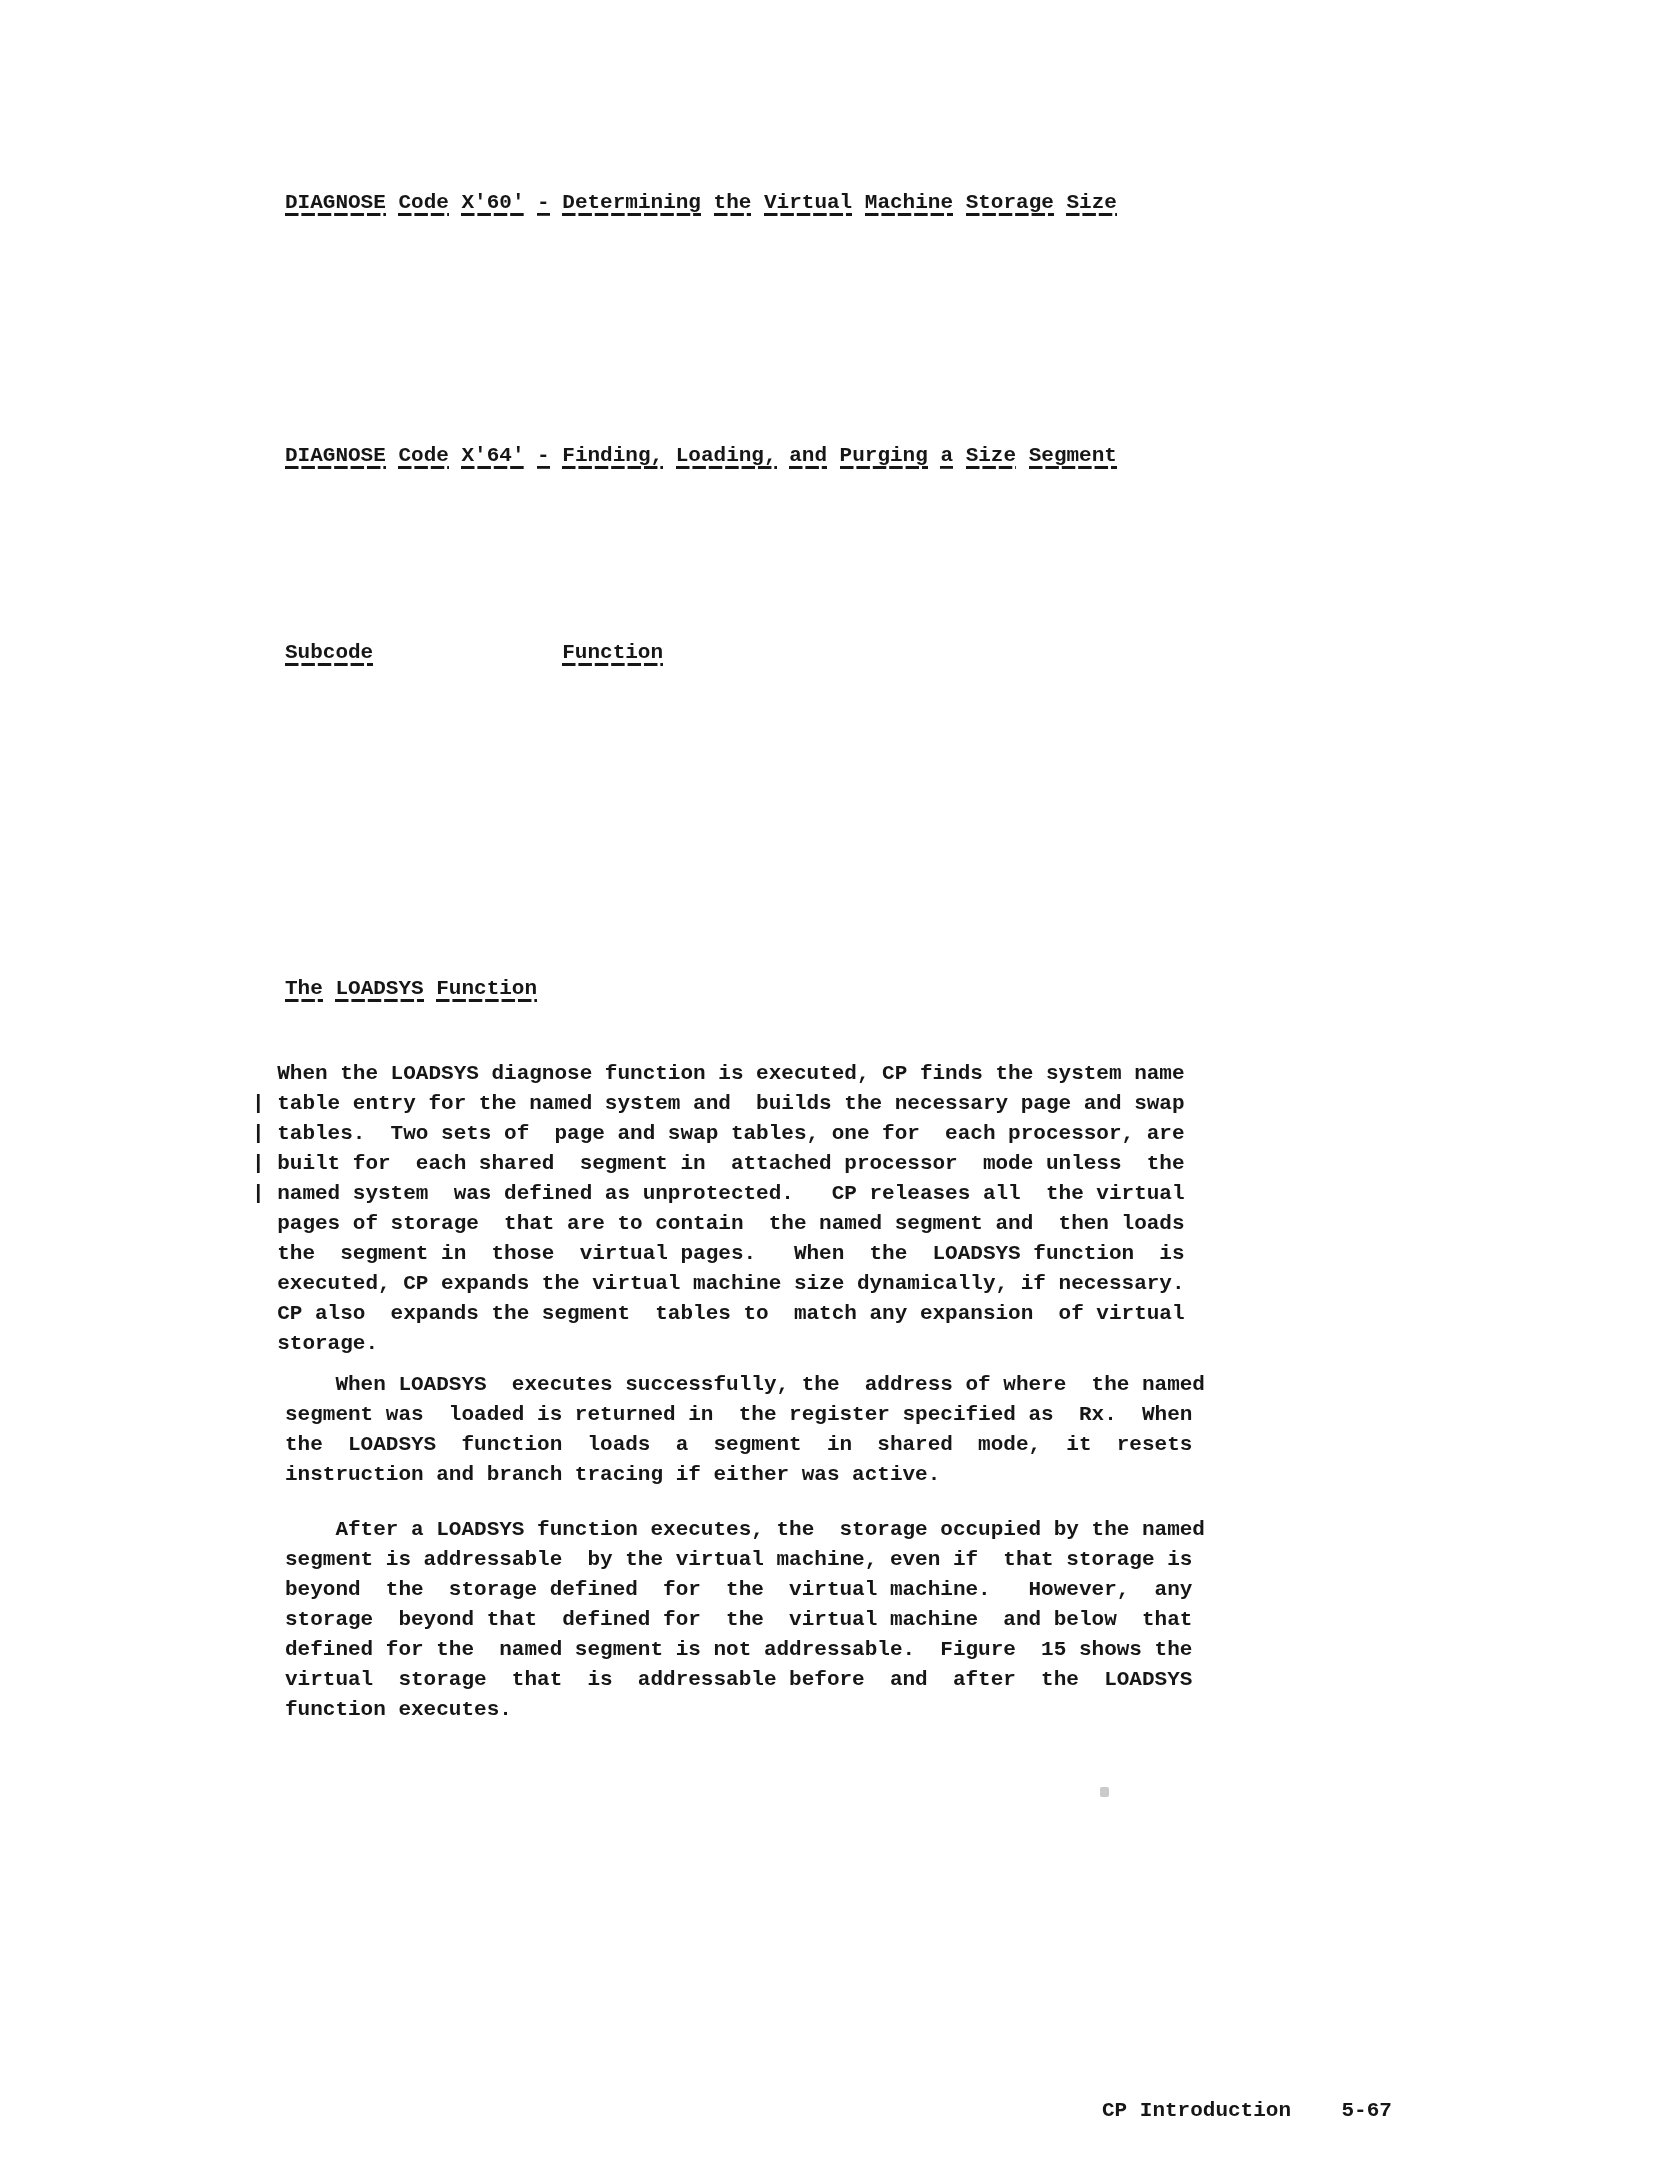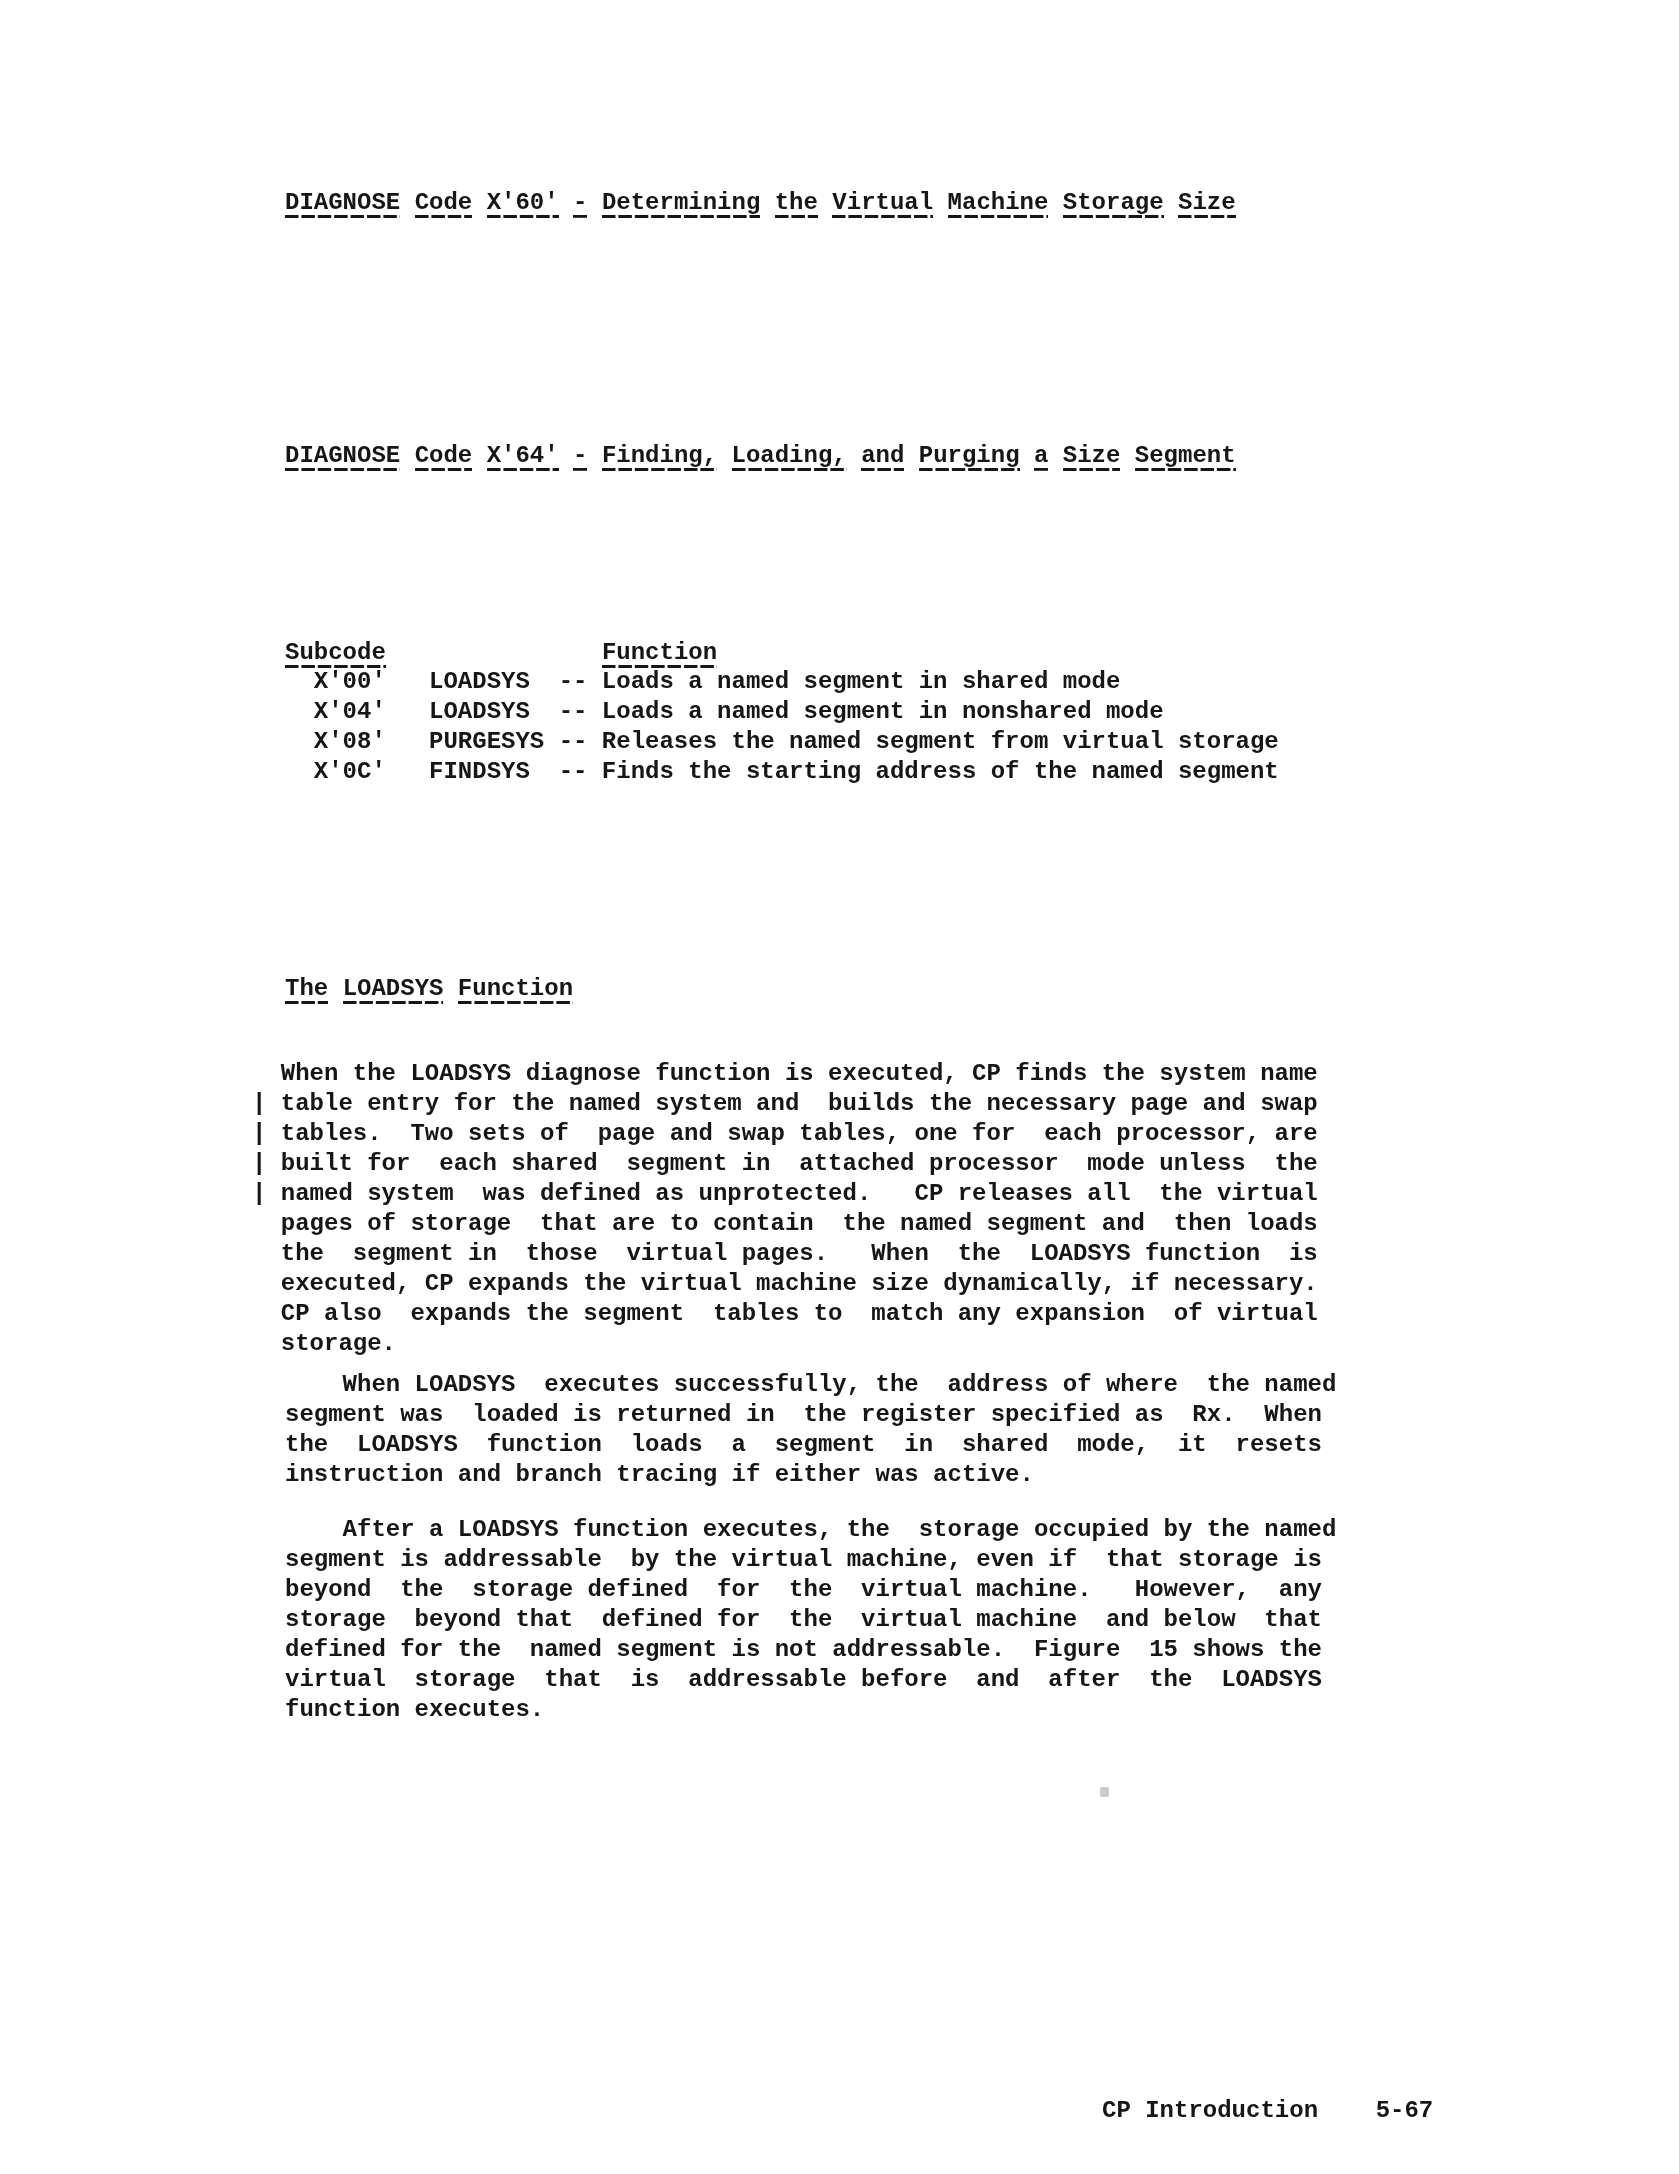--- a/index.html
+++ b/index.html
@@ -9,21 +9,21 @@
     background:#ffffff;
     font-family:"Liberation Mono", monospace;
     font-weight:700;
     color:#161616;
     overflow:hidden;
   }
   .heading,.para,.footer{
     position:absolute;
     left:285px;
     margin:0;
-    font-size:24px;
+    font-size:21px;
     line-height:30px;
     white-space:pre;
     font-family:"Liberation Mono", monospace;
     font-weight:700;
     letter-spacing:0;
   }
   
   .u{
     padding-bottom:1.9px;
     background-image:linear-gradient(90deg,#161616 0 13.7px,transparent 13.7px 16.4px);
@@ -45,24 +45,20 @@
 <div class="page">
 
   <div class="heading" style="top:188px"><span class="u">DIAGNOSE</span> <span class="u">Code</span> <span class="u">X'60'</span> <span class="u">-</span> <span class="u">Determining</span> <span class="u">the</span> <span class="u">Virtual</span> <span class="u">Machine</span> <span class="u">Storage</span> <span class="u">Size</span></div>
 
 
   <div class="heading" style="top:441px"><span class="u">DIAGNOSE</span> <span class="u">Code</span> <span class="u">X'64'</span> <span class="u">-</span> <span class="u">Finding,</span> <span class="u">Loading,</span> <span class="u">and</span> <span class="u">Purging</span> <span class="u">a</span> <span class="u">Size</span> <span class="u">Segment</span></div>
 
 
   <div class="heading" style="top:638px"><span class="u">Subcode</span>               <span class="u">Function</span></div>
 
-  <pre class="para" style="top:667px">  X'00'   LOADSYS  -- Loads a named segment in shared mode
-  X'04'   LOADSYS  -- Loads a named segment in nonshared mode
-  X'08'   PURGESYS -- Releases the named segment from virtual storage
-  X'0C'   FINDSYS  -- Finds the starting address of the named segment</pre>
 
 
   <div class="heading" style="top:974px"><span class="u">The</span> <span class="u">LOADSYS</span> <span class="u">Function</span></div>
 
   <pre class="para" style="top:1370px">    When LOADSYS  executes successfully, the  address of where  the named
 segment was  loaded is returned in  the register specified as  Rx.  When
 the  LOADSYS  function  loads  a  segment  in  shared  mode,  it  resets
 instruction and branch tracing if either was active.</pre>
 
   <pre class="para" style="top:1059px;left:252px">  When the LOADSYS diagnose function is executed, CP finds the system name

